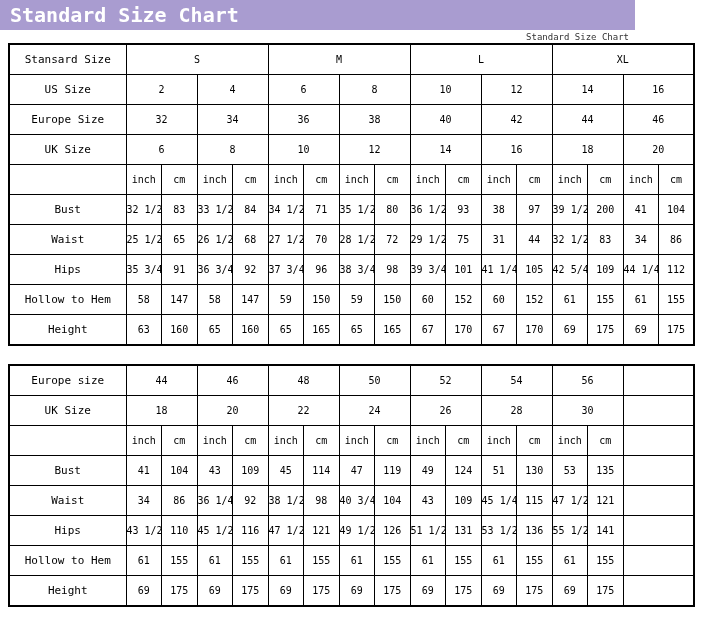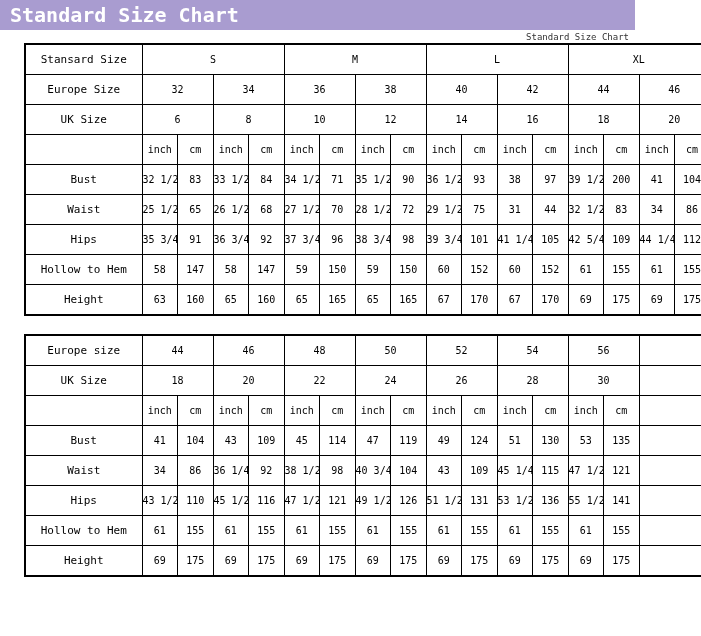--- a/index.html
+++ b/index.html
@@ -41,21 +41,21 @@
     position: absolute;
     right: 6px;
     top: 32px;
     font-family: "DejaVu Sans Mono", monospace;
     font-size: 9px;
     color: #333333;
     letter-spacing: 0px;
   }
   
   .table-wrap {
-    padding: 0 24px;
+    padding: 0 8px;
     box-sizing: border-box;
   }
   table.size {
     border-collapse: collapse;
     width: 685px;
     table-layout: fixed;
     border: 2px solid #000000;
   }
   table.size td, table.size th {
     border: 1px solid #000000;
@@ -99,20 +99,31 @@
       </colgroup>
       <tbody>
         <tr>
           <td class="rowhead bold">Stansard Size</td>
           <td class="bold" colspan="4">S</td>
           <td class="bold" colspan="4">M</td>
           <td class="bold" colspan="4">L</td>
           <td class="bold" colspan="4">XL</td>
         </tr>
 
+        <tr>
+          <td class="rowhead bold">US Size</td>
+          <td colspan="2">2</td>
+          <td colspan="2">4</td>
+          <td colspan="2">6</td>
+          <td colspan="2">8</td>
+          <td colspan="2">10</td>
+          <td colspan="2">12</td>
+          <td colspan="2">14</td>
+          <td colspan="2">16</td>
+        </tr>
 
         <tr>
           <td class="rowhead">Europe Size</td>
           <td colspan="2">32</td>
           <td colspan="2">34</td>
           <td colspan="2">36</td>
           <td colspan="2">38</td>
           <td colspan="2">40</td>
           <td colspan="2">42</td>
           <td colspan="2">44</td>
@@ -153,21 +164,21 @@
 
         <tr>
           <td class="rowhead">Bust</td>
           <td>32 1/2</td>
           <td>83</td>
           <td>33 1/2</td>
           <td>84</td>
           <td>34 1/2</td>
           <td>71</td>
           <td>35 1/2</td>
-          <td>90</td>
+          <td>80</td>
           <td>36 1/2</td>
           <td>93</td>
           <td>38</td>
           <td>97</td>
           <td>39 1/2</td>
           <td>200</td>
           <td>41</td>
           <td>104</td>
         </tr>
 

